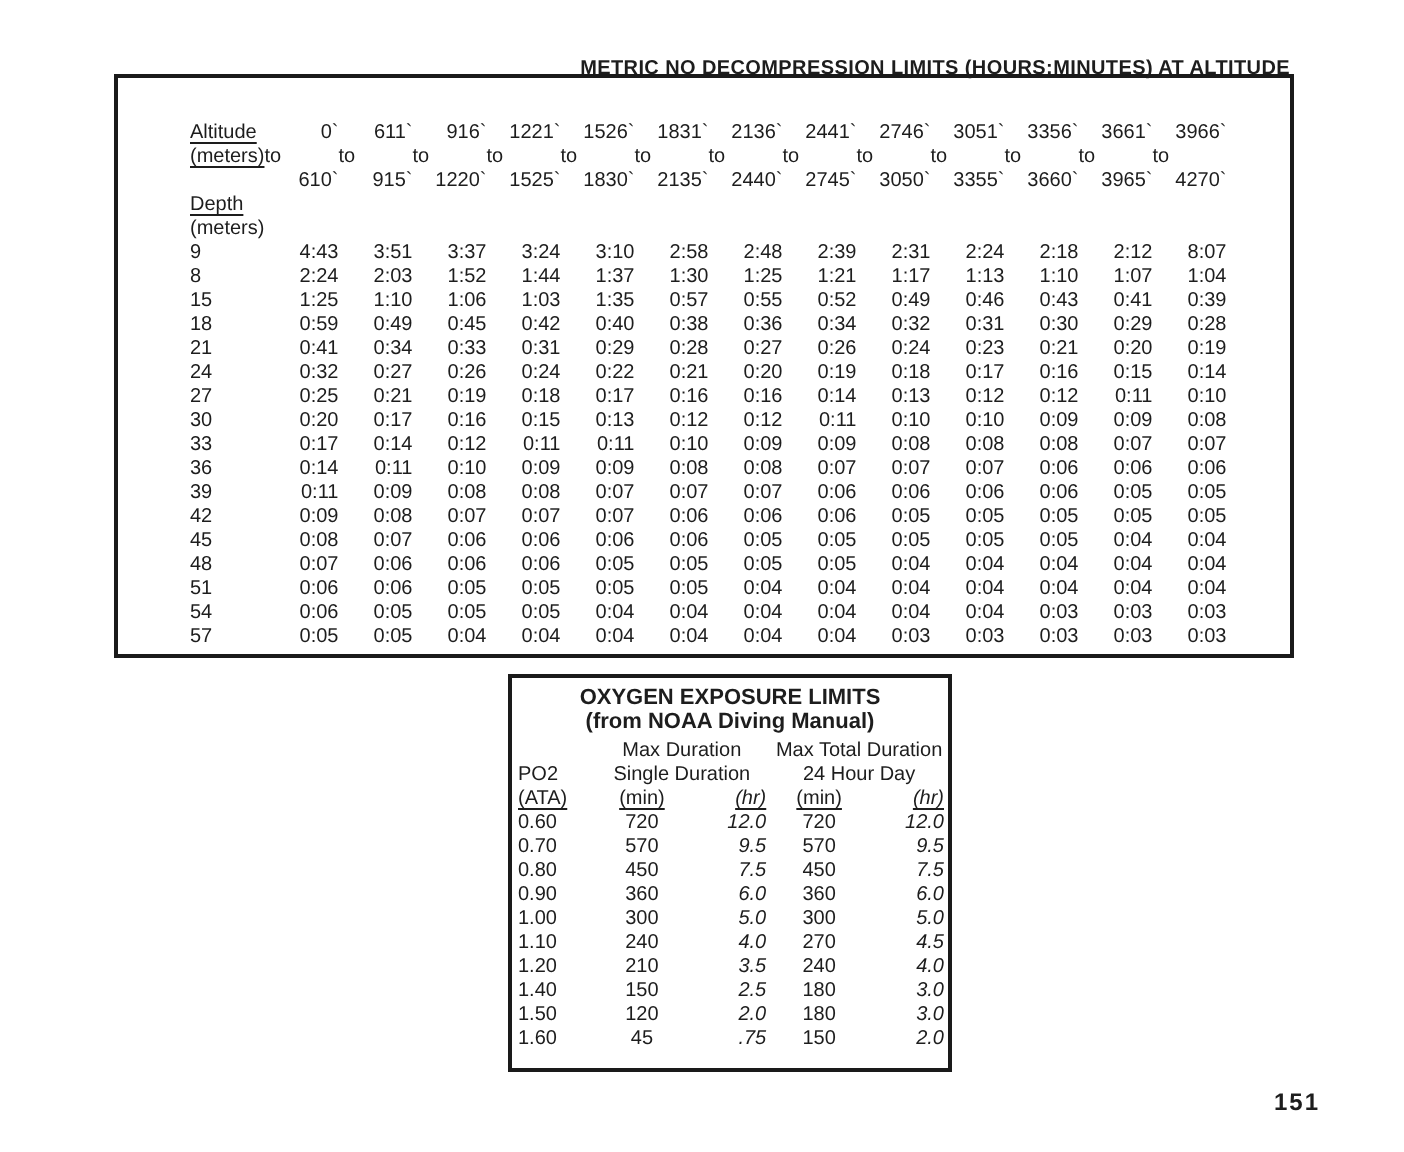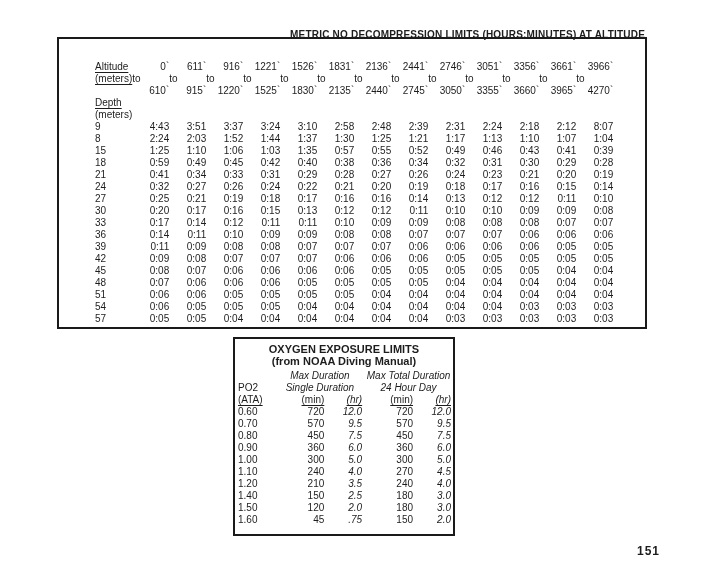--- a/index.html
+++ b/index.html
@@ -43,21 +43,21 @@
     text-align: right;
   }
   table.ndl td.lbl { width: 34px; text-align: left; }
   table.ndl td.num { width: 37px; }
   table.ndl td.to-word { width: 37px; text-align: left; padding-right: 9px; }
   .u { text-decoration: underline; text-underline-offset: 2px; }
 
   
   .oxy-box {
     position: absolute;
-    left: 233px; top: 337px;
+    left: 254px; top: 337px;
     width: 222px; height: 199px;
     border: 2px solid #1a1a1a;
     padding-top: 4px;
   }
   .oxy-title, .oxy-subtitle {
     text-align: center;
     font-weight: bold;
     font-size: 11px;
     line-height: 12px;
     white-space: nowrap;
@@ -67,23 +67,23 @@
     margin: 3px 0 0 3px;
     font-size: 10px;
     line-height: 12px;
   }
   table.oxy td {
     padding: 0;
     height: 12px;
     white-space: nowrap;
   }
   table.oxy td.c-po2 { width: 38px; text-align: left; }
-  table.oxy td.c-min { width: 55px; text-align: right; padding-right: 6px; }
+  table.oxy td.c-min { width: 55px; text-align: center; padding-right: 6px; }
   table.oxy td.c-hr  { width: 34px; text-align: right; padding-right: 2px; font-style: italic; }
-  table.oxy td.gh    { text-align: center; font-style: italic; }
+  table.oxy td.gh    { text-align: center; }
 
   
   .page-number {
     position: absolute;
     right: 42px; top: 544px;
     font-weight: bold;
     font-size: 12px;
     letter-spacing: 1px;
   }
 </style>

